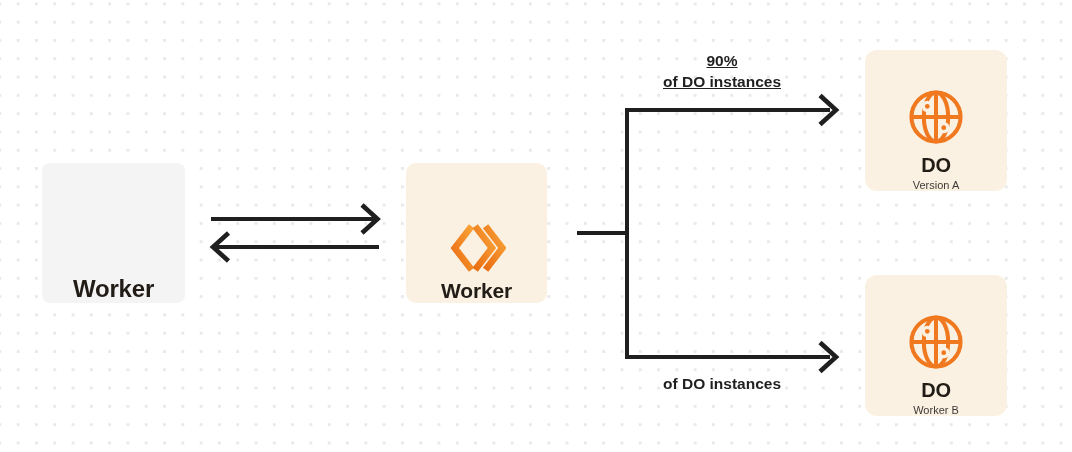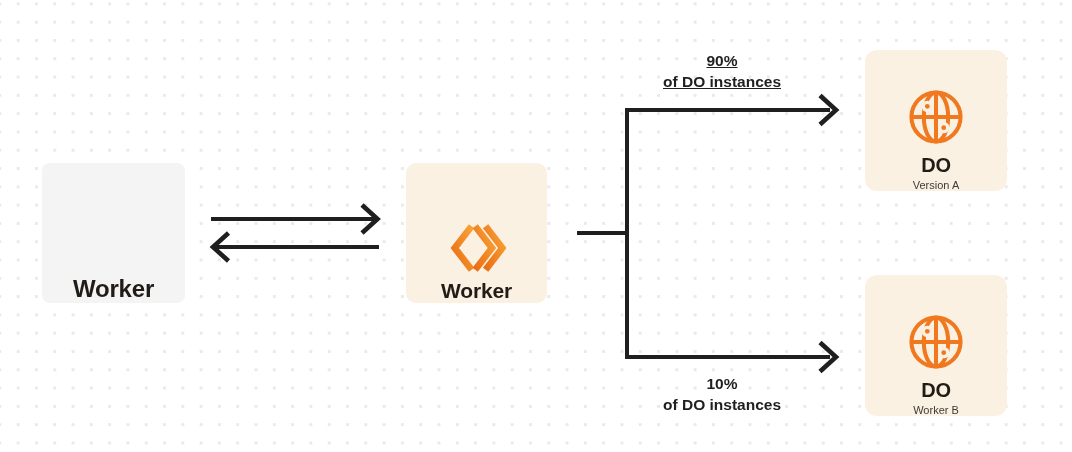--- a/index.html
+++ b/index.html
@@ -93,21 +93,20 @@
     </svg>
     <span class="node-label">Worker</span>
   </div>
 
   <div class="edge-label edge-label-a">
     <span>90%</span>
     <span>of DO instances</span>
   </div>
 
   <div class="edge-label edge-label-b">
-    <span>10%</span>
     <span>of DO instances</span>
   </div>
 
   <div class="node node-do node-do-a">
     <svg class="icon-box" width="58" height="58" viewBox="0 0 60 60" aria-hidden="true">
       <g fill="none" stroke="#F0781F" stroke-width="4.2">
         <circle cx="30" cy="30" r="25.4"></circle>
         <path d="M5 30 H55"></path>
         <path d="M30 5 V55"></path>
         <ellipse cx="30" cy="30" rx="12.6" ry="25.4"></ellipse>

